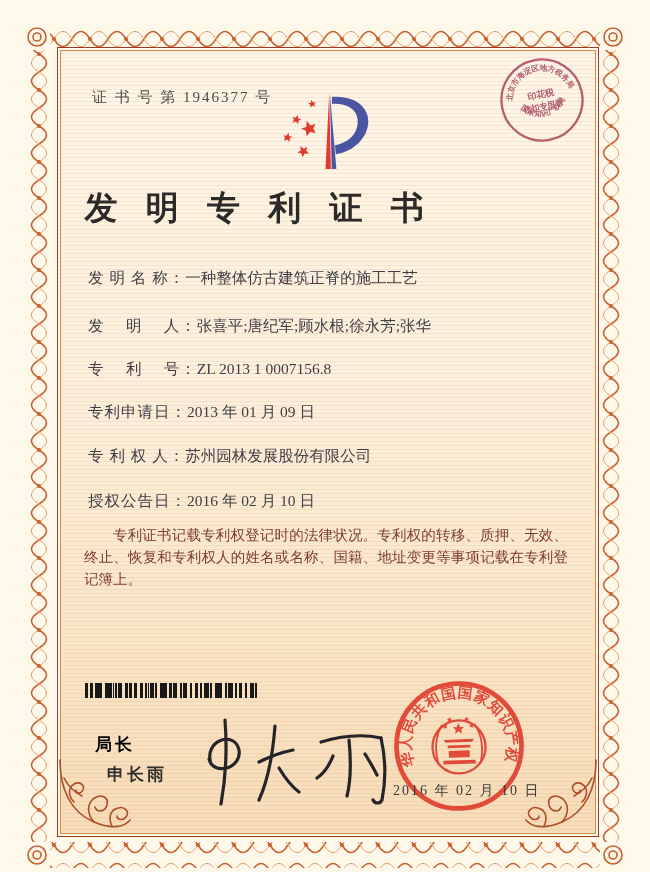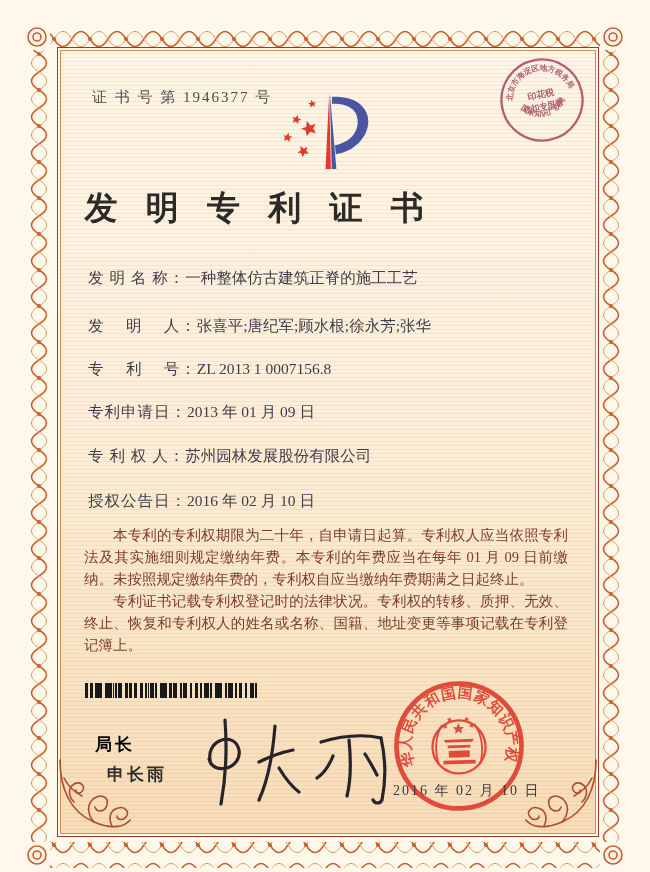--- a/index.html
+++ b/index.html
@@ -160,21 +160,20 @@
   <div class="fields">
     <div class="frow r0"><span class="flabel">发 明 名 称：</span><span class="fvalue">一种整体仿古建筑正脊的施工工艺</span></div>
     <div class="frow r1"><span class="flabel">发　 明　 人：</span><span class="fvalue">张喜平;唐纪军;顾水根;徐永芳;张华</span></div>
     <div class="frow r2"><span class="flabel">专　 利　 号：</span><span class="fvalue">ZL 2013 1 0007156.8</span></div>
     <div class="frow r3"><span class="flabel">专利申请日：</span><span class="fvalue">2013 年 01 月 09 日</span></div>
     <div class="frow r4"><span class="flabel">专 利 权 人：</span><span class="fvalue">苏州园林发展股份有限公司</span></div>
     <div class="frow r5"><span class="flabel">授权公告日：</span><span class="fvalue">2016 年 02 月 10 日</span></div>
   </div>
 
   <div class="body-text">
-    <p>本专利的专利权期限为二十年，自申请日起算。专利权人应当依照专利法及其实施细则规定缴纳年费。本专利的年费应当在每年 01 月 09 日前缴纳。未按照规定缴纳年费的，专利权自应当缴纳年费期满之日起终止。</p>
     <p>专利证书记载专利权登记时的法律状况。专利权的转移、质押、无效、终止、恢复和专利权人的姓名或名称、国籍、地址变更等事项记载在专利登记簿上。</p>
   </div>
 
   <div class="barcode"></div>
 
   <div class="issuer-title">局长</div>
   <div class="issuer-name">申长雨</div>
 
   <svg class="signature" viewBox="0 0 215 98">
     <g fill="none" stroke="#26242a" stroke-width="3.2" stroke-linecap="round">

